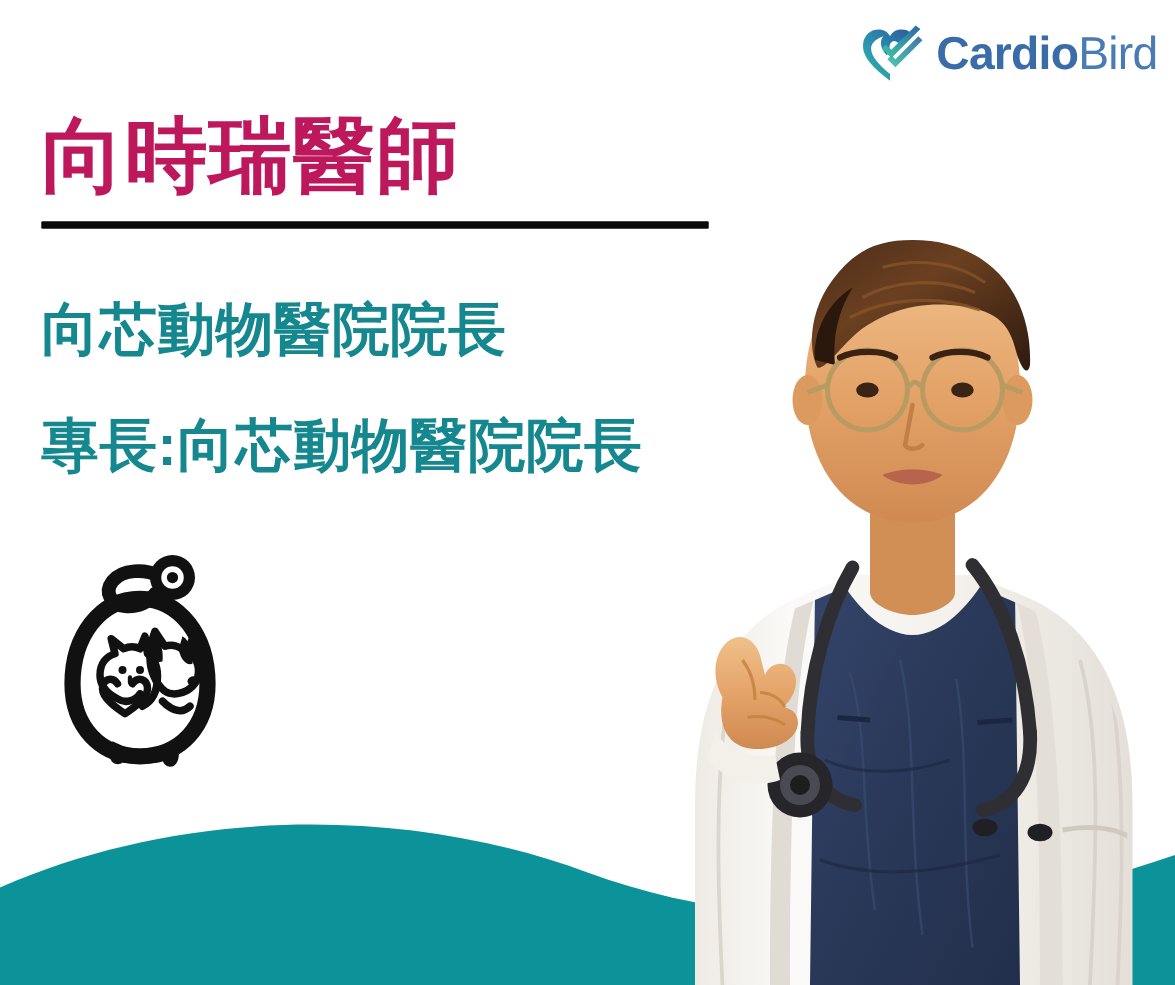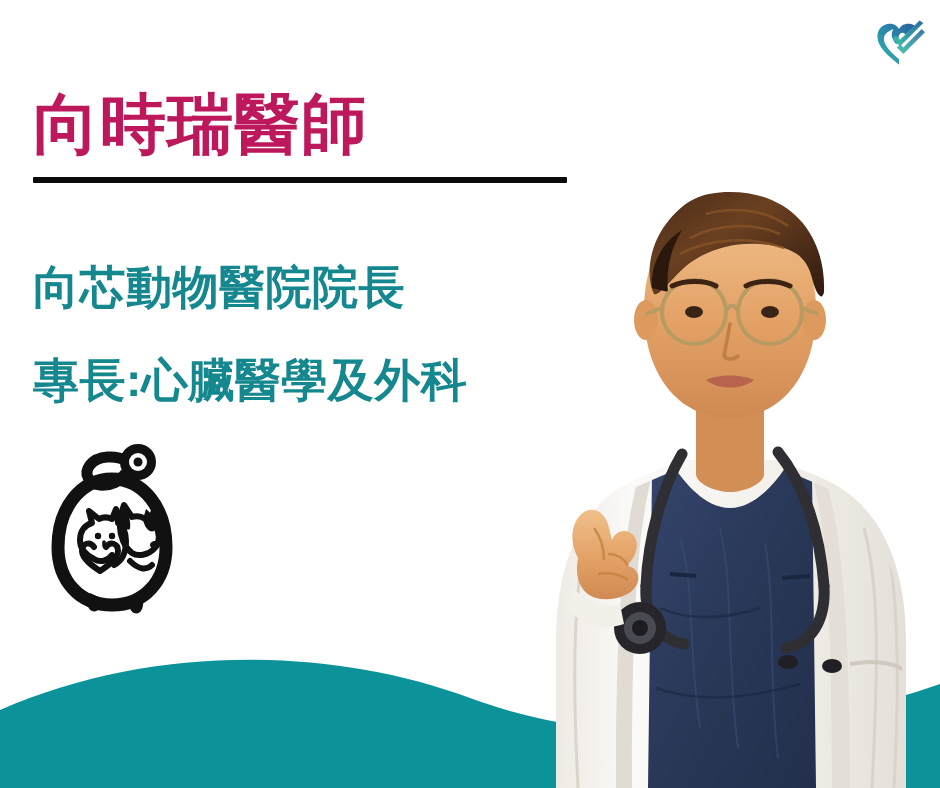--- a/index.html
+++ b/index.html
@@ -72,21 +72,21 @@
     height: 6px;
     background: #0a0a0a;
     margin-top: 15px;
     border-radius: 1px;
   }
 
   
   #credentials {
     position: absolute;
     left: 33px;
-    top: 262px;
+    top: 238px;
     width: 560px;
   }
   .credential-line {
     font-size: 46px;
     font-weight: bold;
     color: #14878f;
     line-height: 1.1;
     letter-spacing: 0.5px;
     white-space: nowrap;
     margin: 0;
@@ -141,30 +141,34 @@
           <stop offset="0%" stop-color="#3ec5a6"></stop>
           <stop offset="100%" stop-color="#2c6aa4"></stop>
         </linearGradient>
       </defs>
 
       <path d="M50 92 C30 76 10 60 10 40 C10 25 21 16 33 16 C41 16 47 20 50 26 C53 20 59 16 67 16 C72 16 76 17 80 20 L62 36 C59 33 56 32 53 34 C49 37 48 43 51 48 L45 54 C36 45 34 33 40 26 C34 28 22 34 22 44 C22 57 36 70 50 82 Z" fill="url(#markGrad)"></path>
 
       <path d="M88 10 L52 46 L44 38 L38 44 L52 58 L95 15 Z" fill="url(#markGrad2)"></path>
       <path d="M92 26 L58 60 L52 54 L46 60 L58 72 L98 32 Z" fill="url(#markGrad2)" opacity="0.92"></path>
     </svg>
+    <div id="brand-wordmark">
+      <span id="brand-cardio">Cardio</span>
+        <span id="brand-bird">Bird</span>
+    </div>
   </div>
 
   <div id="headline">
     <h1 id="doctor-name">向時瑞醫師</h1>
     <div id="title-divider"></div>
   </div>
 
   <div id="credentials">
     <p class="credential-line" id="credential-line-1">向芯動物醫院院長</p>
-    <p class="credential-line" id="credential-line-2">專長:心臟醫學及外科</p>
+    <p class="credential-line" id="credential-line-2">專長:向芯動物醫院院長</p>
   </div>
 
   <svg id="clinic-logo" viewBox="0 0 140 185">
     <g fill="none" stroke="#111111" stroke-linecap="round" stroke-linejoin="round">
 
       <path d="M86 26 C74 20 56 20 48 30 C41 39 47 49 58 50 C69 51 78 46 82 40" stroke-width="11"></path>
 
       <path d="M70 44 C102 44 124 74 124 112 C124 146 102 170 70 170 C38 170 16 146 16 112 C16 74 38 44 70 44 Z" stroke-width="13"></path>
     </g>
 

